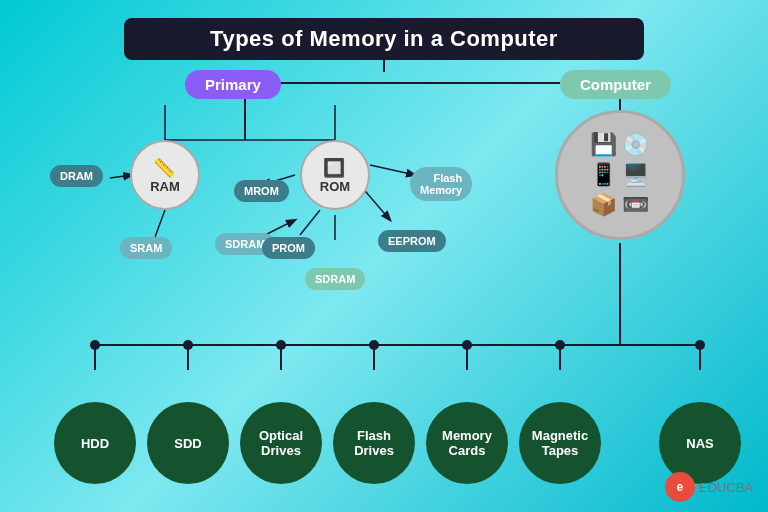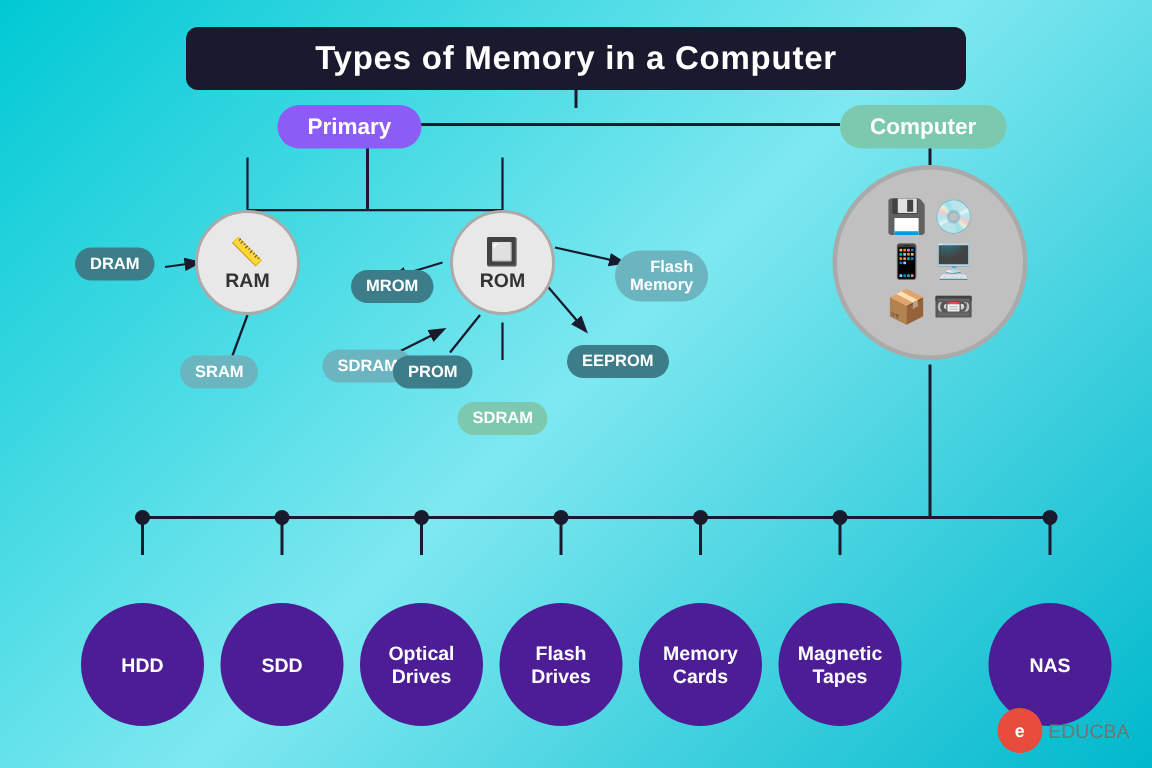--- a/index.html
+++ b/index.html
@@ -144,21 +144,21 @@
       gap: 4px;
       padding: 8px;
     }
     .sec-icon {
       font-size: 22px;
       text-align: center;
     }
 
     
     .bottom-circle {
-      background: #4c1d95;
+      background: #14532d;
       color: white;
       border-radius: 50%;
       width: 82px;
       height: 82px;
       display: flex;
       align-items: center;
       justify-content: center;
       text-align: center;
       font-weight: bold;
       font-size: 13px;

